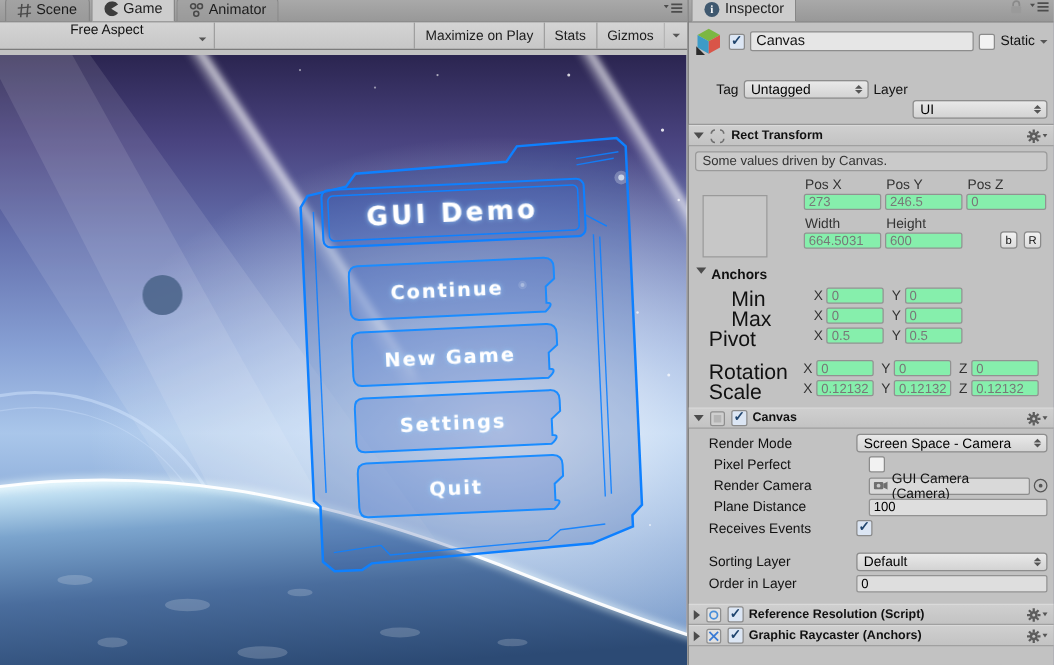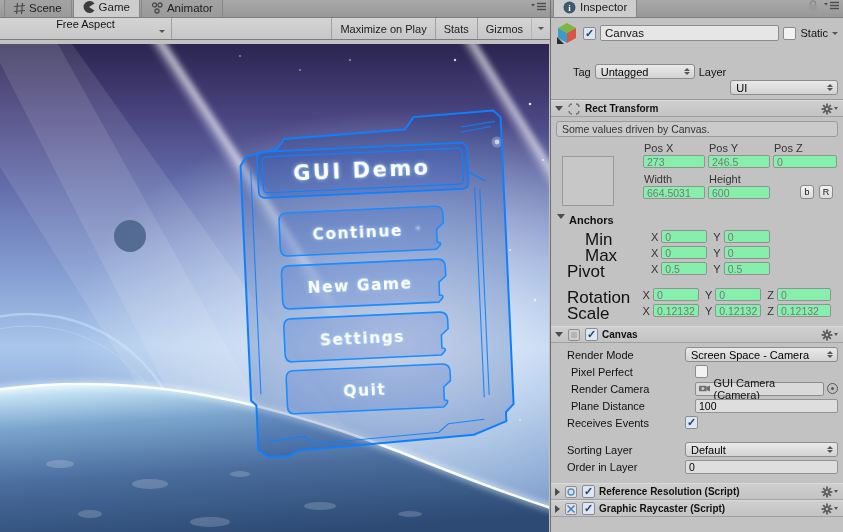--- a/index.html
+++ b/index.html
@@ -561,21 +561,21 @@
   <div class="comp-header">
     <span class="tri-right"></span>
     <svg width="14" height="14" viewBox="0 0 14 14">
         <rect x="1.5" y="1.5" width="11" height="11" rx="1.5" fill="#e2e2e2" stroke="#8f8f8f"></rect>
         <g stroke="#3a7bd5" stroke-width="1.4">
           <line x1="3.5" y1="3.5" x2="10.5" y2="10.5"></line>
           <line x1="10.5" y1="3.5" x2="3.5" y2="10.5"></line>
         </g>
       </svg>
     <span class="cb checked">✓</span>
-    <span class="comp-title">Graphic Raycaster (Script)</span>
+    <span class="comp-title">Graphic Raycaster (Anchors)</span>
     <span class="gear">
       <svg width="12" height="12" viewBox="0 0 10 10">
           <g stroke="#5c5c5c" stroke-width="1.5">
             <line x1="5" y1="0.5" x2="5" y2="2.5"></line>
             <line x1="5" y1="7.5" x2="5" y2="9.5"></line>
             <line x1="0.5" y1="5" x2="2.5" y2="5"></line>
             <line x1="7.5" y1="5" x2="9.5" y2="5"></line>
             <line x1="1.8" y1="1.8" x2="3.2" y2="3.2"></line>
             <line x1="6.8" y1="6.8" x2="8.2" y2="8.2"></line>
             <line x1="8.2" y1="1.8" x2="6.8" y2="3.2"></line>

